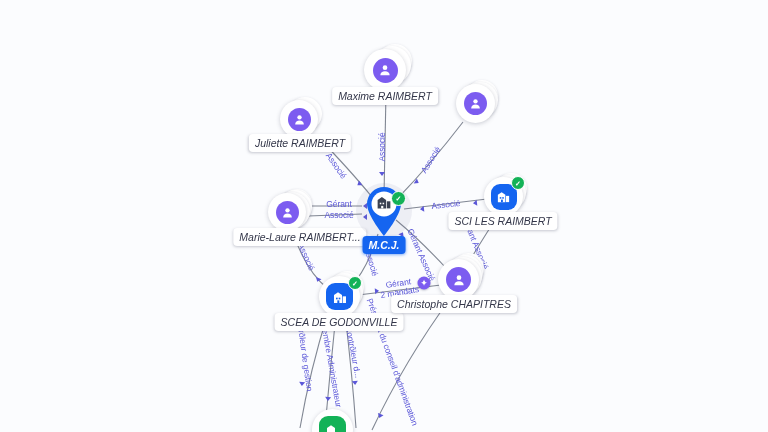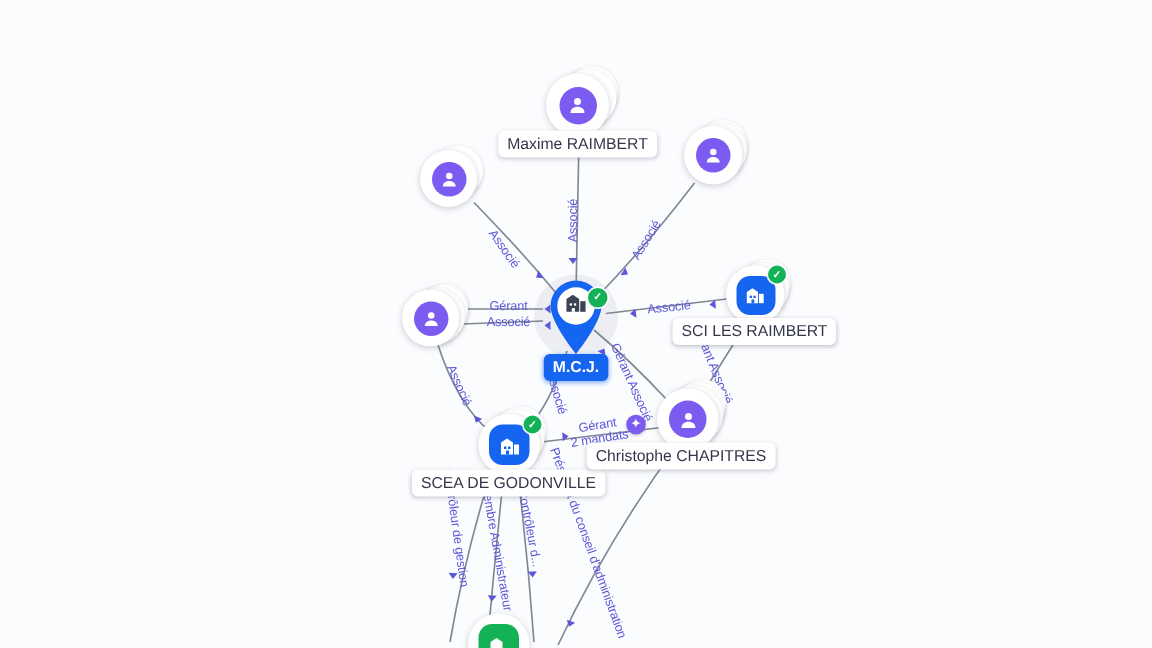--- a/index.html
+++ b/index.html
@@ -103,20 +103,21 @@
     position: absolute;
     background: #ffffff;
     color: #34374a;
     font-size: 10.5px;
     padding: 2.5px 6px 3.5px 6px;
     border-radius: 4px;
     box-shadow: 0 1px 3px rgba(60,64,90,0.28);
     white-space: nowrap;
     transform: translateX(-50%);
     font-family: "Liberation Sans", sans-serif;
+    font-style: italic;
   }
   .node-label.primary {
     background: #1565f0;
     color: #ffffff;
     font-weight: bold;
     font-size: 10.5px;
     box-shadow: 0 1px 3px rgba(21,101,240,0.5);
   }
 
   
@@ -243,20 +244,21 @@
     <div class="stack" style="left:8px; top:-3px; width:34px; height:34px;"></div>
     <div class="disc" style="width:38px; height:38px;">
       <div class="avatar" style="width:23px;height:23px;">
         <svg width="13" height="13" viewBox="0 0 24 24" fill="#ffffff">
             <circle cx="12" cy="8" r="4"></circle>
             <path d="M4 21c0-4.4 3.6-7 8-7s8 2.6 8 7z"></path>
           </svg>
       </div>
     </div>
   </div>
+  <div class="node-label" style="left:300px; top:134px;">Juliette RAIMBERT</div>
 
   <div class="node" style="left:476px; top:104px; width:40px; height:40px;">
     <div class="stack" style="left:10px; top:-4px; width:32px; height:32px;"></div>
     <div class="stack" style="left:6px; top:-2px; width:36px; height:36px;"></div>
     <div class="disc" style="width:39px; height:39px;">
       <div class="avatar" style="width:23px;height:23px;">
         <svg width="13" height="13" viewBox="0 0 24 24" fill="#ffffff">
             <circle cx="12" cy="8" r="4"></circle>
             <path d="M4 21c0-4.4 3.6-7 8-7s8 2.6 8 7z"></path>
           </svg>
@@ -270,20 +272,21 @@
     <div class="stack" style="left:5px; top:-1px; width:37px; height:37px;"></div>
     <div class="disc" style="width:38px; height:38px;">
       <div class="avatar" style="width:23px;height:23px;">
         <svg width="13" height="13" viewBox="0 0 24 24" fill="#ffffff">
             <circle cx="12" cy="8" r="4"></circle>
             <path d="M4 21c0-4.4 3.6-7 8-7s8 2.6 8 7z"></path>
           </svg>
       </div>
     </div>
   </div>
+  <div class="node-label" style="left:300px; top:228px;">Marie-Laure RAIMBERT...</div>
 
   <div class="node" style="left:504px; top:197px; width:40px; height:40px;">
     <div class="stack" style="left:12px; top:-4px; width:31px; height:31px;"></div>
     <div class="stack" style="left:7px; top:-2px; width:35px; height:35px;"></div>
     <div class="disc" style="width:39px; height:39px;">
       <div class="company-sq" style="width:26px;height:26px;">
         <svg width="15" height="15" viewBox="0 0 24 24" fill="#ffffff">
             <path d="M3 21V9l6-4 6 4v12H3z"></path>
             <rect x="16" y="11" width="5" height="10"></rect>
             <rect x="6" y="13" width="2.5" height="2.5" fill="#1565f0"></rect>

